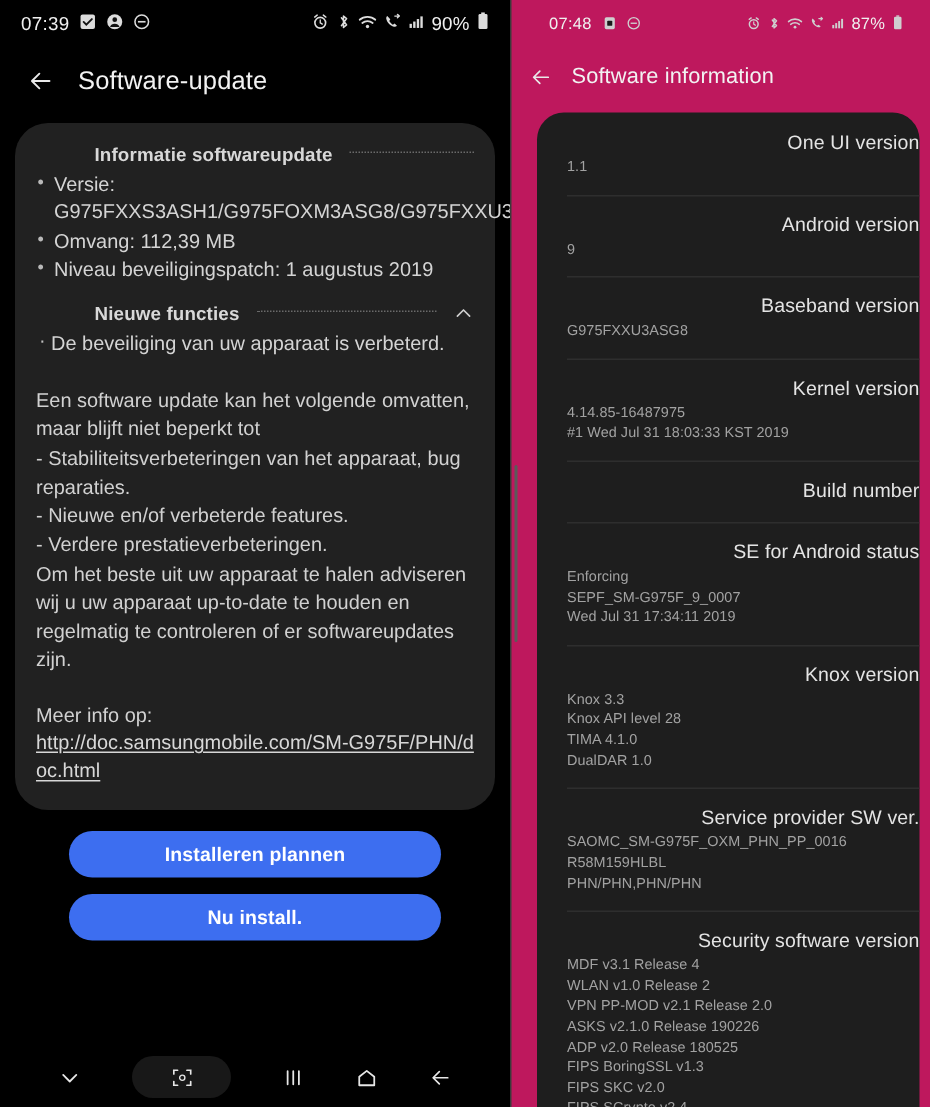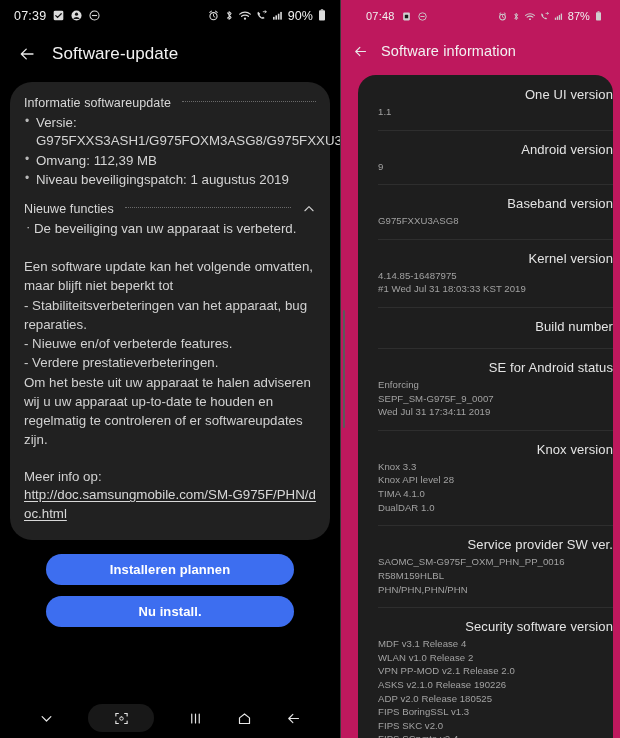--- a/index.html
+++ b/index.html
@@ -62,24 +62,25 @@
     background:#212121;
     border-radius:22px;
     padding:14px 14px 16px 14px;
     color:#d6d6d6;
   }
   .sec-head{
     display:flex;
     align-items:center;
     gap:11px;
     font-size:12.5px;
-    font-weight:normal;
+    font-weight:bold;
     color:#d8d8d8;
     letter-spacing:.1px;
     margin-bottom:4px;
+    margin-left:39px;
   }
   .dotline{
     flex:1 1 auto;
     height:1px;
     border-bottom:1.5px dotted #6a6a6a;
     margin-bottom:3px;
   }
   .chev-up{ width:14px;height:14px;flex:0 0 14px;color:#cfcfcf; }
 
   ul.bullets{ list-style:none; margin:3px 0 0 0; }

